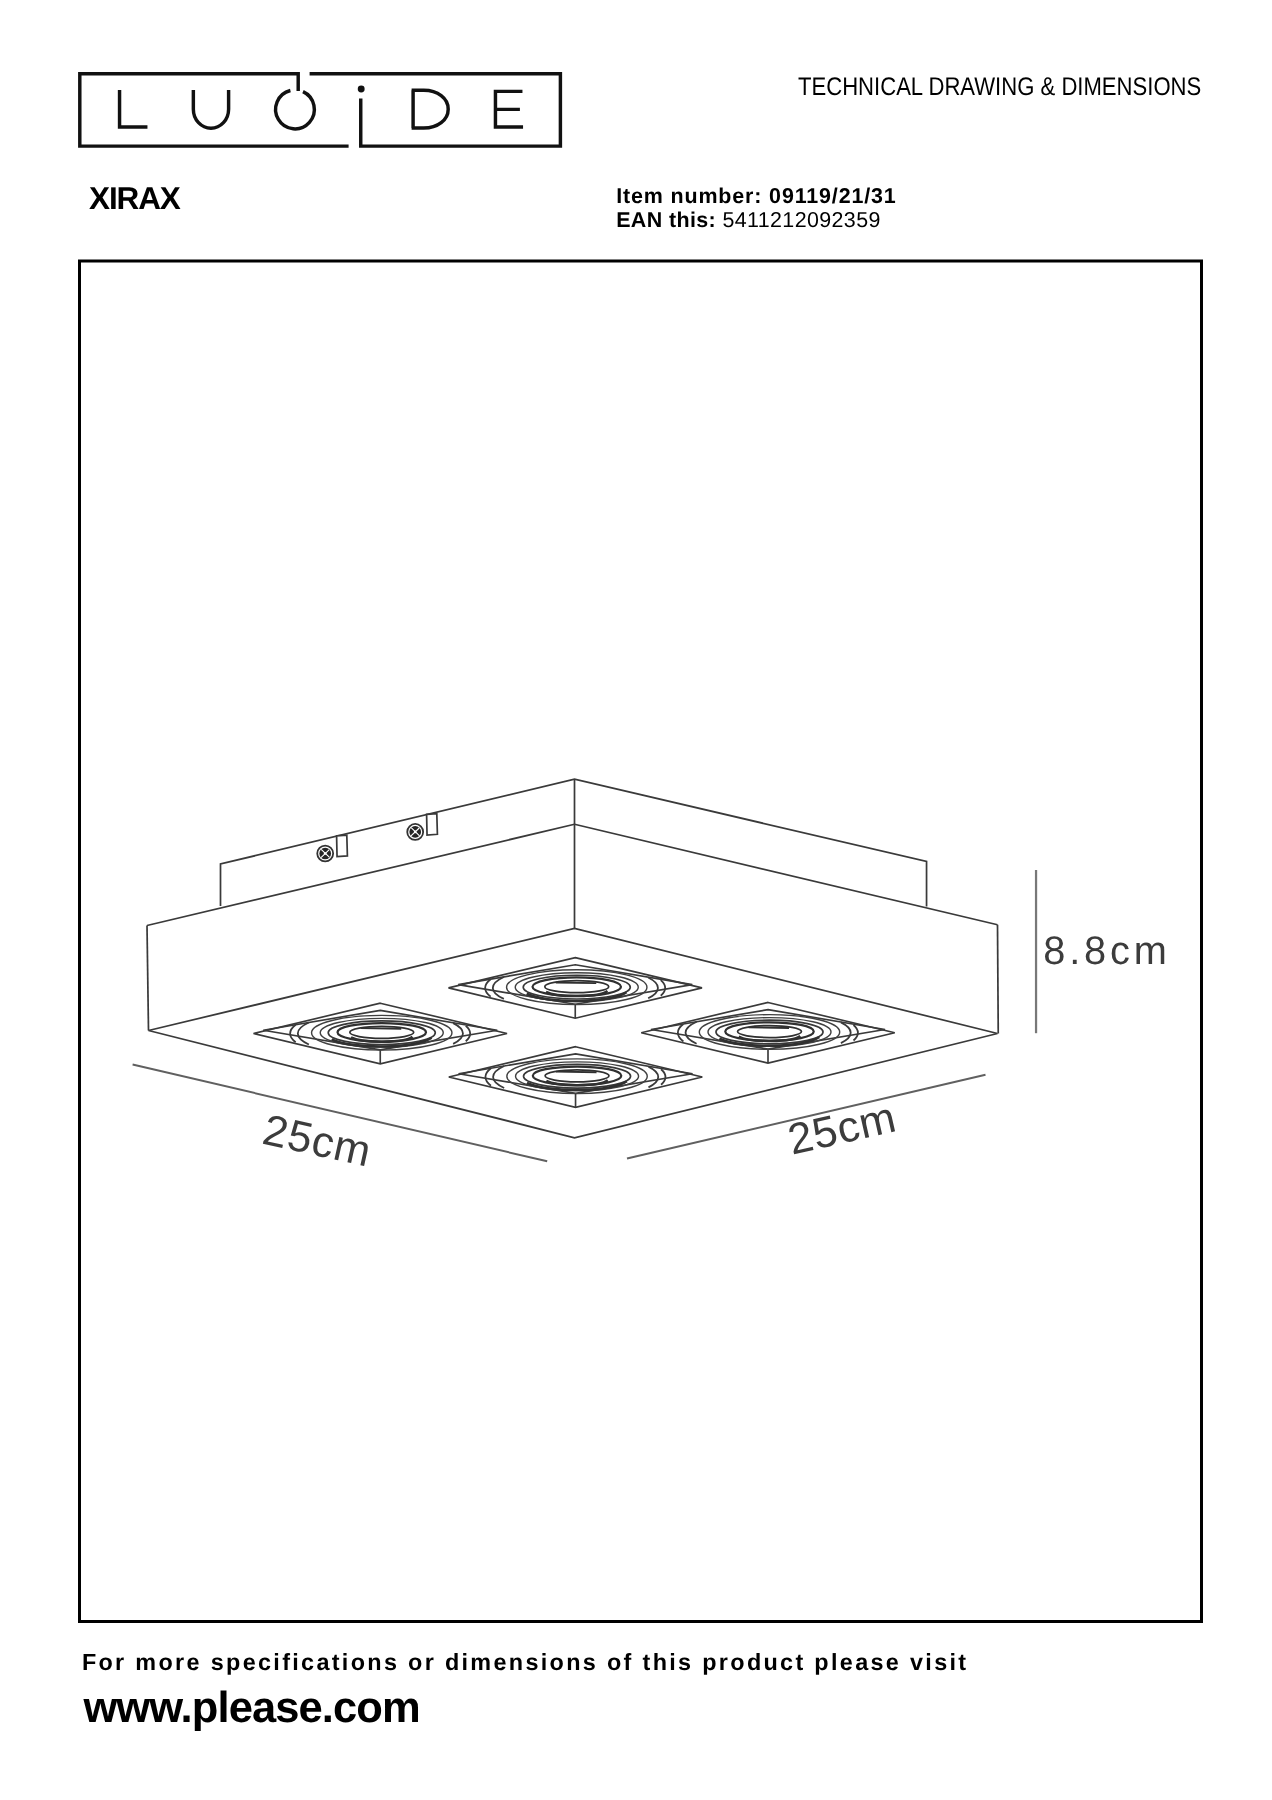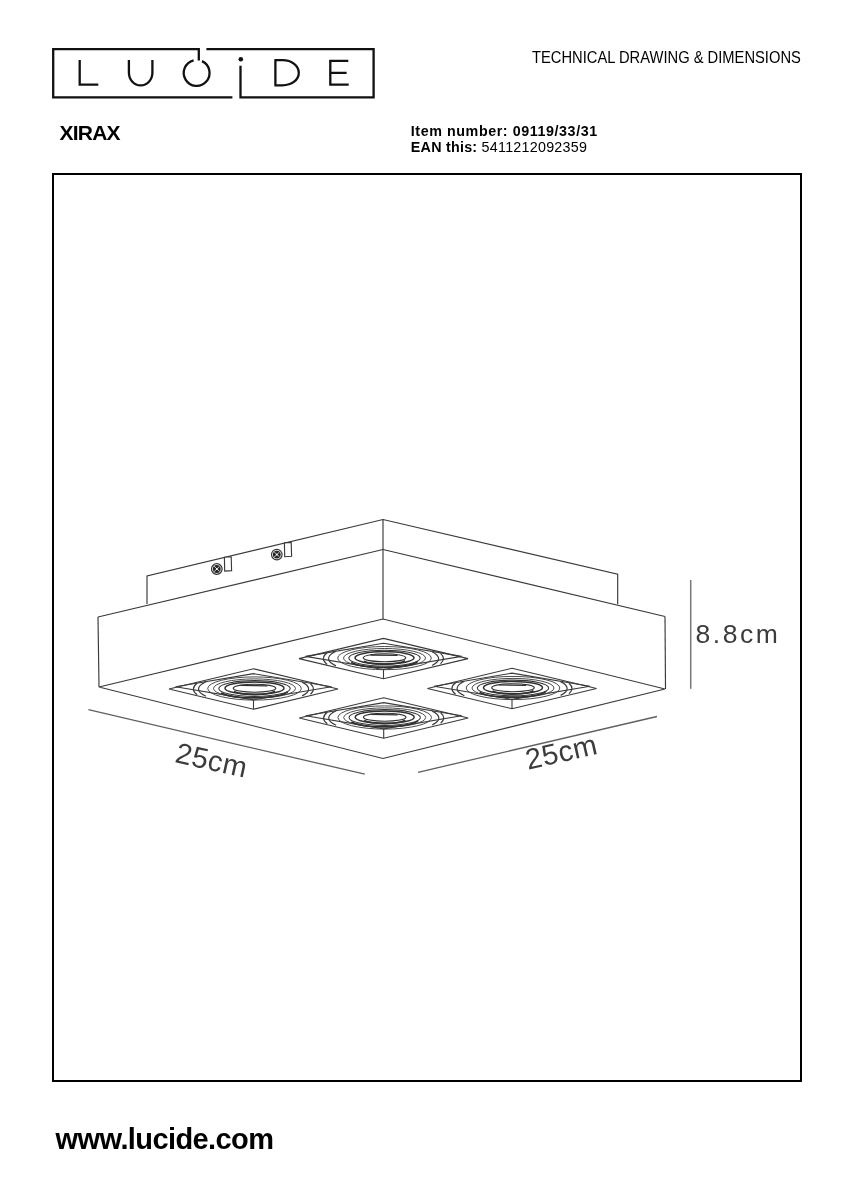--- a/index.html
+++ b/index.html
@@ -29,21 +29,21 @@
     <path d="M348.3,60.9 L330.3,60.9 L330.3,84.7 L348.7,84.7 M330.3,72.9 L346.6,72.9"></path>
   </g>
 
   <circle cx="240.8" cy="59.3" r="2.3" fill="#111" stroke="none"></circle>
 </svg>
 
 <div class="abs" style="left:531.6px;top:48.1px;font-size:17px;color:#000;transform:scaleX(0.866);transform-origin:left top;">TECHNICAL DRAWING &amp; DIMENSIONS</div>
 
 <div class="abs" style="left:59.4px;top:120.7px;font-size:21px;font-weight:bold;letter-spacing:-0.75px;color:#000;">XIRAX</div>
 
-<div class="abs" style="left:410.8px;top:122.6px;font-size:14.3px;font-weight:bold;letter-spacing:0.57px;color:#000;">Item number: 09119/33/31</div>
+<div class="abs" style="left:410.8px;top:122.6px;font-size:14.3px;font-weight:bold;letter-spacing:0.57px;color:#000;">Item number: 09119/21/31</div>
 
 <div class="abs" style="left:410.8px;top:139.1px;font-size:14.3px;letter-spacing:0.25px;color:#000;"><b>EAN this:</b> 5411212092359</div>
 
 <div class="abs" style="left:51.9px;top:172.6px;width:746px;height:905px;border:2.2px solid #000;"></div>
 
 <svg class="abs" style="left:0;top:0" width="848" height="1200" viewBox="0 0 848 1200" fill="none">
   <defs>
     <g id="spot">
 
       <path d="M0,-20.2 L84.5,0 L0,20.2 L-84.5,0 Z" stroke="#3a3a3a" stroke-width="1.1"></path>
@@ -118,16 +118,17 @@
 
   <path d="M88.4,709.7 L364.8,774.2" stroke="#606060" stroke-width="1.3"></path>
 
   <text transform="translate(173.9,762.1) rotate(12.5)" font-family="Liberation Sans, sans-serif" font-size="29" letter-spacing="0.5" fill="#3c3c3c">25cm</text>
 
   <path d="M418,772.3 L657,716.5" stroke="#606060" stroke-width="1.3"></path>
 
   <text transform="translate(528,769.8) rotate(-12.8)" font-family="Liberation Sans, sans-serif" font-size="29" letter-spacing="0.5" fill="#3c3c3c">25cm</text>
 </svg>
 
+<div class="abs" style="left:54.6px;top:1100.2px;font-size:15.6px;font-weight:bold;letter-spacing:1.55px;color:#000;">For more specifications or dimensions of this product please visit</div>
 
-<div class="abs" style="left:55.6px;top:1122.8px;font-size:29px;font-weight:bold;letter-spacing:-0.6px;color:#000;">www.lucide.com</div>
+<div class="abs" style="left:55.6px;top:1122.8px;font-size:29px;font-weight:bold;letter-spacing:-0.6px;color:#000;">www.please.com</div>
 
 </div>
 
 </body></html>

